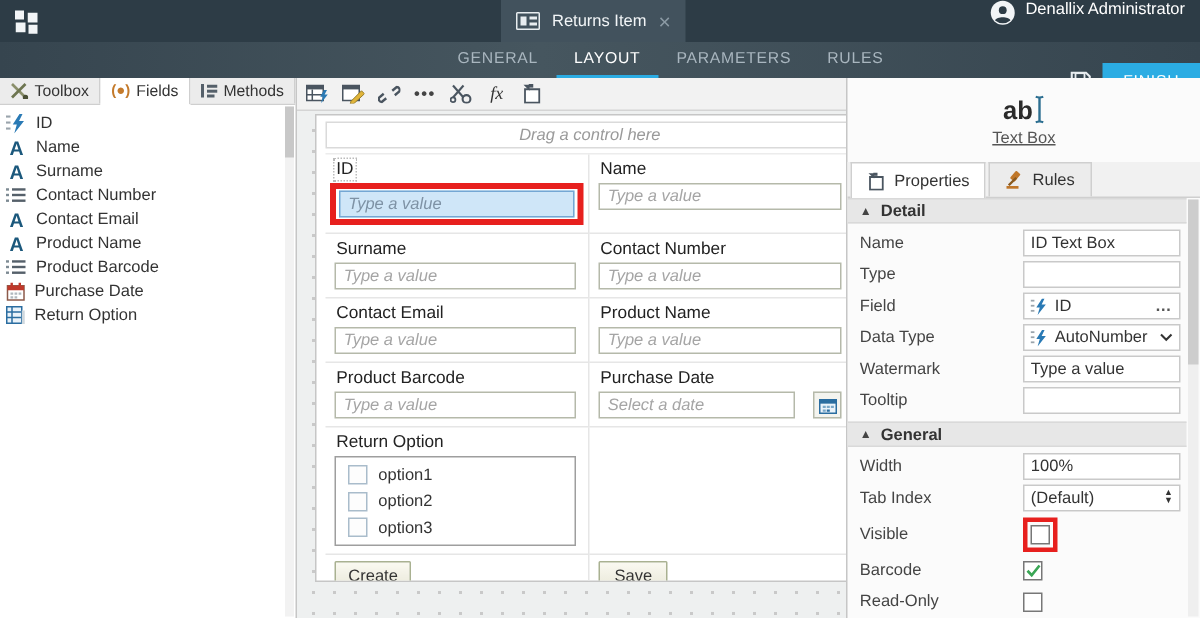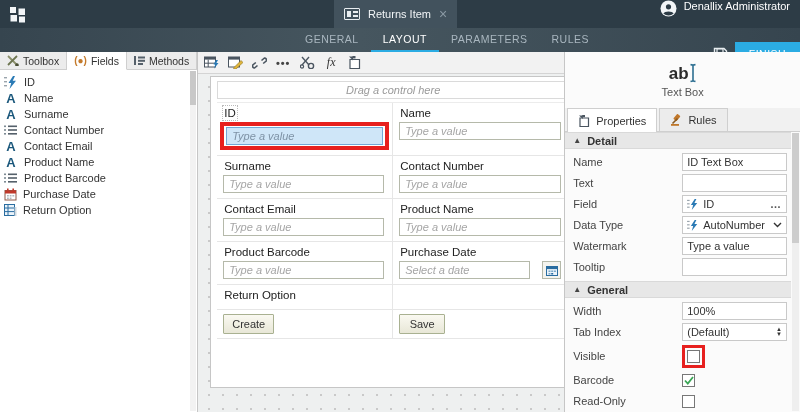--- a/index.html
+++ b/index.html
@@ -79,21 +79,21 @@
   .btn-cell { width:50%; padding:4px 8px 4px 6px; border-bottom:1px solid #e6e6e6; }
   .btn-cell.lcol { border-right:1px solid #e6e6e6; }
   .cbtn { min-width:46px; height:20px; padding:0 8px; font-size:11px; color:#333;
     background:linear-gradient(#faf9f1,#e8e7d7); border:1px solid #a9b191; border-radius:1px; }
 
   
   .right-panel { width:240px; background:#fbfbfb; border-left:1px solid #c6c6c6; position:relative; display:flex; flex-direction:column; }
   .rp-head { height:56px; display:flex; flex-direction:column; align-items:center; justify-content:center; gap:3px; }
   .ab-icon { display:flex; align-items:flex-end; }
   .ab-text { font-weight:bold; font-size:17px; color:#2b2b2b; line-height:18px; }
-  .rp-caption { font-size:11px; color:#555; }
+  .rp-caption { font-size:11px; color:#555;text-decoration:underline; }
   .rp-tabs { display:flex; background:#f1f1f1; border-bottom:1px solid #cfcfcf; height:24px; padding-left:2px; align-items:flex-end; }
   .rp-tab { display:flex; align-items:center; gap:5px; font-size:11px; color:#333; padding:0 10px; height:23px;
     background:#ececec; border:1px solid #cfcfcf; border-bottom:none; margin-right:2px; }
   .rp-tab.active { background:#fff; height:24px; margin-bottom:-1px; }
   .rp-body { flex:1; overflow:hidden; padding-right:9px; }
   .sec-head { height:17px; background:#e7e7e7; border-top:1px solid #d9d9d9; border-bottom:1px solid #d9d9d9;
     display:flex; align-items:center; gap:6px; padding-left:8px; font-size:11px; font-weight:bold; color:#333; margin-bottom:3px; }
   .chev { font-size:8px; color:#444; }
   .prow { display:flex; align-items:center; height:20px; margin:1px 0 1px 0; padding:0 4px 0 8px; }
   .plabel { width:88px; font-size:11px; color:#444; flex:0 0 auto; }
@@ -384,20 +384,34 @@
                         <rect x="5.2" y="8" width="2" height="1.5" fill="#2a6da0"></rect>
                     </svg>
                   </div>
                 </div>
               </div>
             </div>
 
             <div class="frow">
               <div class="fcell lcol">
                 <div class="flabel">Return Option</div>
+                <div class="opt-box">
+                  <div class="opt-row">
+                    <span class="cbx"></span>
+                    <span class="opt-label">option1</span>
+                  </div>
+                  <div class="opt-row">
+                    <span class="cbx"></span>
+                    <span class="opt-label">option2</span>
+                  </div>
+                  <div class="opt-row">
+                    <span class="cbx"></span>
+                    <span class="opt-label">option3</span>
+                  </div>
+                </div>
               </div>
               <div class="fcell"></div>
             </div>
 
             <div class="frow">
               <div class="btn-cell lcol">
                 <button class="cbtn">Create</button>
               </div>
               <div class="btn-cell">
                 <button class="cbtn">Save</button>
@@ -452,21 +466,21 @@
           <span>Detail</span>
         </div>
 
         <div class="prow">
           <span class="plabel">Name</span>
           <span class="pctrl">
               <span class="pinput">ID Text Box</span>
             </span>
         </div>
         <div class="prow">
-          <span class="plabel">Text</span>
+          <span class="plabel">Type</span>
           <span class="pctrl">
               <span class="pinput"></span>
             </span>
         </div>
         <div class="prow">
           <span class="plabel">Field</span>
           <span class="pctrl">
             <span class="pinput">
               <span>
                 <svg width="12" height="11" viewBox="0 0 14 13">

